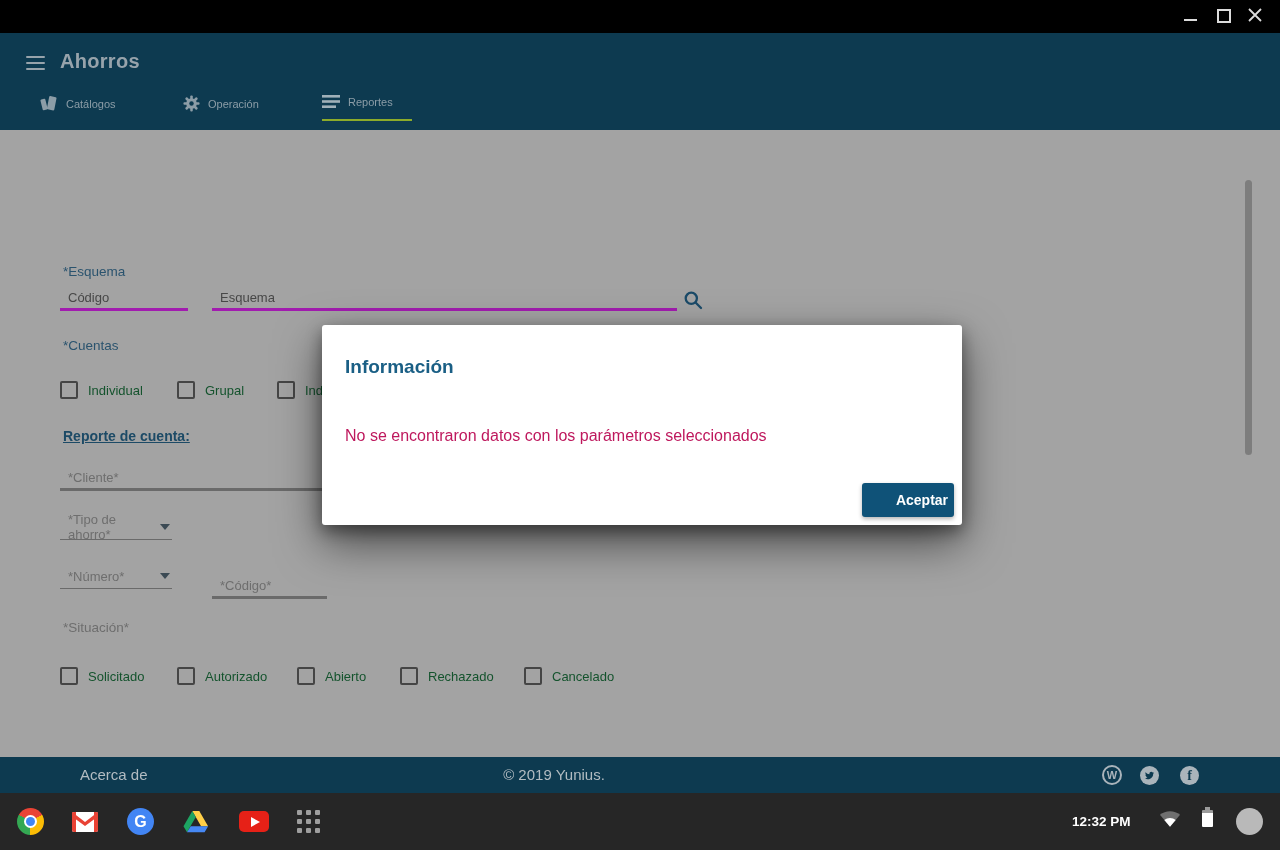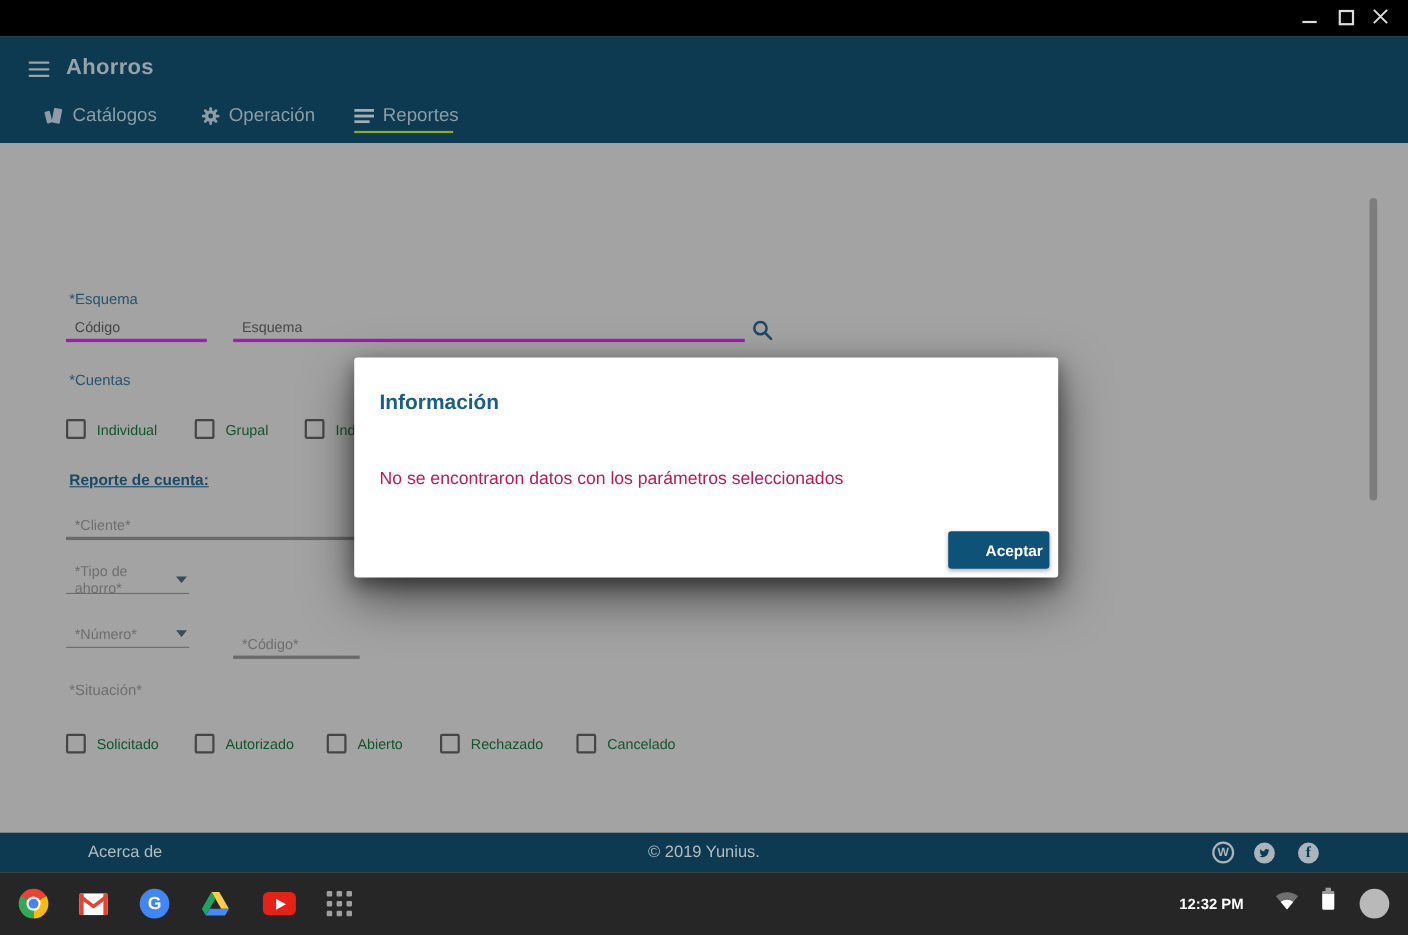--- a/index.html
+++ b/index.html
@@ -15,21 +15,21 @@
   .win-min { top:19px; left:1184px; width:13px; height:2px; background:#dcdcdc; }
   .win-max { top:9px; left:1217px; width:14px; height:14px; border:2px solid #dcdcdc; }
   .win-close { top:7px; left:1247px; width:16px; height:16px; }
   .win-close svg { display:block; }
 
   
   .app-header { position:absolute; top:33px; left:0; width:1280px; height:97px; background:#0d3a50; z-index:30; }
   .hamburger { position:absolute; top:23px; left:26px; width:19px; height:14px; display:flex; flex-direction:column; justify-content:space-between; }
   .hamburger span { display:block; height:2.4px; background:#97a3ab; border-radius:1px; }
   .app-title { position:absolute; top:17px; left:60px; font-size:20px; font-weight:bold; color:#97a3ab; letter-spacing:.3px; }
-  .nav-item { position:absolute; top:62px; display:flex; align-items:center; gap:8px; color:#8c9da7; font-size:17px; cursor:pointer; }
+  .nav-item { position:absolute; top:62px; display:flex; align-items:center; gap:8px; color:#8c9da7; font-size:11px; cursor:pointer; }
   .nav-item .nav-icon { display:flex; align-items:center; }
   .nav-underline { position:absolute; top:86px; left:322px; width:90px; height:2px; background:#8cab2a; }
 
   
   .content { position:absolute; top:130px; left:0; width:1280px; height:627px; background:#a3a3a3; }
   .page-title { position:absolute; top:50px; left:60px; font-size:32px; font-weight:bold; color:#121212; letter-spacing:.2px; }
   .section-label { position:absolute; font-size:13.5px; color:#2a536e; }
   .lbl-esquema { top:134px; left:63px; }
   .lbl-cuentas { top:208px; left:63px; }
   .lbl-reporte { top:298px; left:63px; font-weight:bold; color:#1c4a66; font-size:14px;text-decoration:underline; }
@@ -80,21 +80,21 @@
     position:absolute; top:158px; left:540px; width:92px; height:34px;
     background:#0f5278; color:#fff; font-size:14px; font-weight:bold;
     border:none; border-radius:3px; cursor:pointer; font-family:"Liberation Sans", sans-serif;
     box-shadow:0 2px 4px rgba(0,0,0,.3);
     padding-left:28px;
   }
 
   
   .app-footer { position:absolute; top:757px; left:0; width:1280px; height:36px; background:#0d3a50; z-index:30; }
   .footer-about { position:absolute; top:9px; left:80px; font-size:15px; color:#b2bcc2; cursor:pointer; }
-  .footer-copy { position:absolute; top:9px; left:0; width:1280px; text-align:center; font-size:15px; color:#b2bcc2; }
+  .footer-copy { position:absolute; top:9px; left:0; width:1108px; text-align:center; font-size:15px; color:#b2bcc2; }
   .social { position:absolute; top:8px; display:flex; align-items:center; justify-content:center; cursor:pointer; }
   .soc-wp { left:1102px; width:20px; height:20px; border:2px solid #aab4bb; border-radius:50%; color:#aab4bb; font-size:11px; font-weight:bold; line-height:1; }
   .soc-circle { width:19px; height:19px; border-radius:50%; background:#aab4bb; color:#0d3a50; }
   .soc-tw { left:1140px; top:9px; }
   .soc-fb { left:1180px; top:9px; font-size:14px; font-weight:bold; font-family:"Liberation Serif", serif; }
 
   
   .shelf { position:absolute; top:793px; left:0; width:1280px; height:57px; background:#262626; z-index:30; }
   .shelf-icon { position:absolute; top:0; height:57px; display:flex; align-items:center; justify-content:center; cursor:pointer; }
   .chrome-icon { width:27px; height:27px; border-radius:50%;

